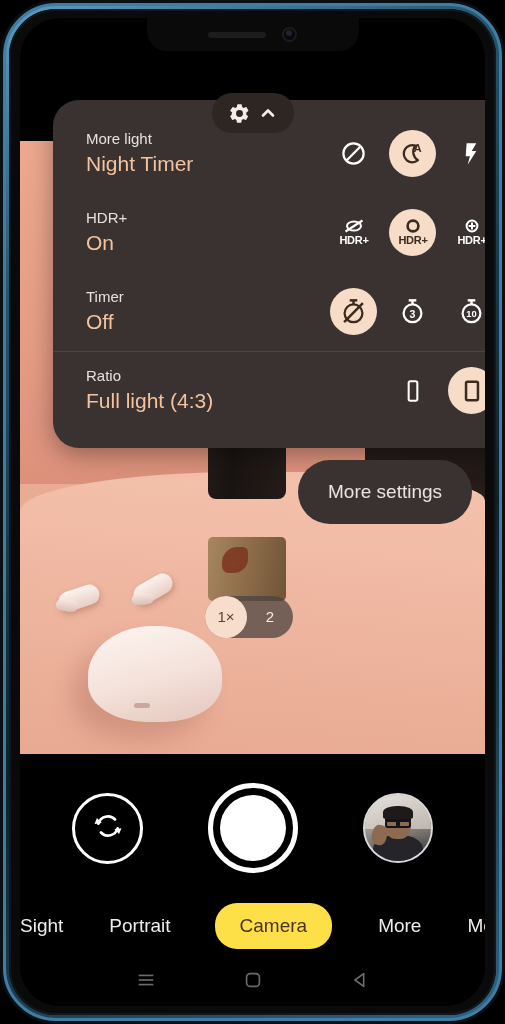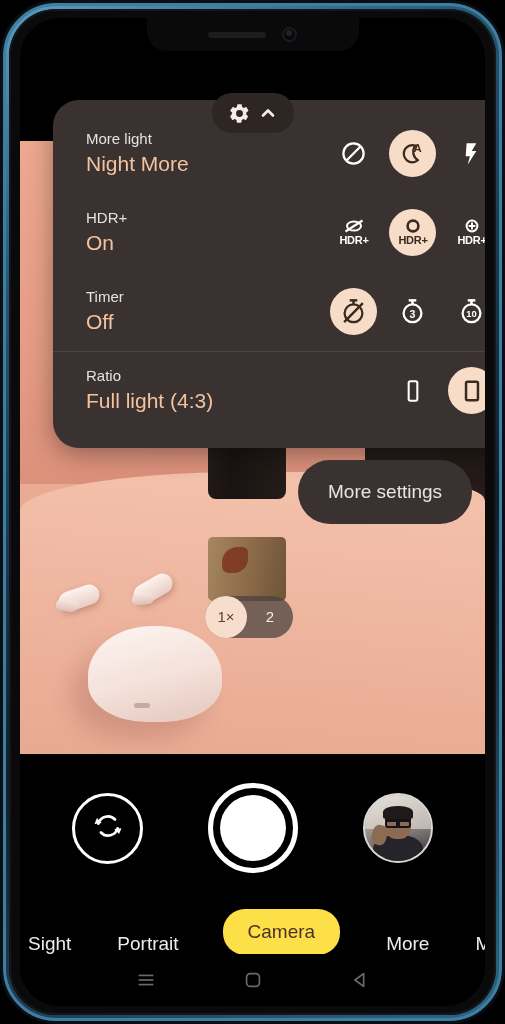--- a/index.html
+++ b/index.html
@@ -270,22 +270,22 @@
     border-top:2px solid #15131a;}
   .gt-glasses::before,.gt-glasses::after{
     content:"";position:absolute;top:-1px;width:42%;height:115%;
     border:2px solid #15131a;border-radius:3px;}
   .gt-glasses::before{left:0;} .gt-glasses::after{right:0;}
   .gt-arm{position:absolute;left:10%;top:46%;width:22%;height:30%;
     background:#8d6a52;border-radius:40%;transform:rotate(14deg);}
 
   
   #mode-selector{
-    position:absolute; left:8px; top:143px; width:465px; height:58px;
-    display:flex; align-items:flex-end;
+    position:absolute; left:0; top:143px; width:465px; height:58px;
+    display:flex; align-items:center;
   }
   .mode-item{
     color:#f0ece9; font-size:19px; white-space:nowrap;
     padding:0 0; flex:0 0 auto;
   }
   .mode-item.truncated-left{ margin-left:-28px; padding-left:28px; }
   .mode-item.selected{
     background:#fde047; color:#4b3226;
     border-radius:22px; padding:12px 25px;
   }
@@ -341,21 +341,21 @@
           <path fill="none" stroke="#f6ece6" stroke-width="3.2" stroke-linecap="round" stroke-linejoin="round" d="M6 15l6-6 6 6"></path>
         </svg>
       </span>
     </div>
 
     <div id="settings-panel">
 
       <div class="setting-row">
         <div class="setting-text">
           <div class="setting-label">More light</div>
-          <div class="setting-value">Night More</div>
+          <div class="setting-value">Night Timer</div>
         </div>
         <div class="setting-options">
           <div class="opt">
             <svg width="27" height="27" viewBox="0 0 24 24">
               <circle class="g-stroke" cx="12" cy="12" r="9" fill="none" stroke-width="2"></circle>
               <line class="g-stroke" x1="5.6" y1="18.4" x2="18.4" y2="5.6" stroke-width="2"></line>
             </svg>
           </div>
           <div class="opt selected">
             <svg width="28" height="28" viewBox="0 0 26 26">

